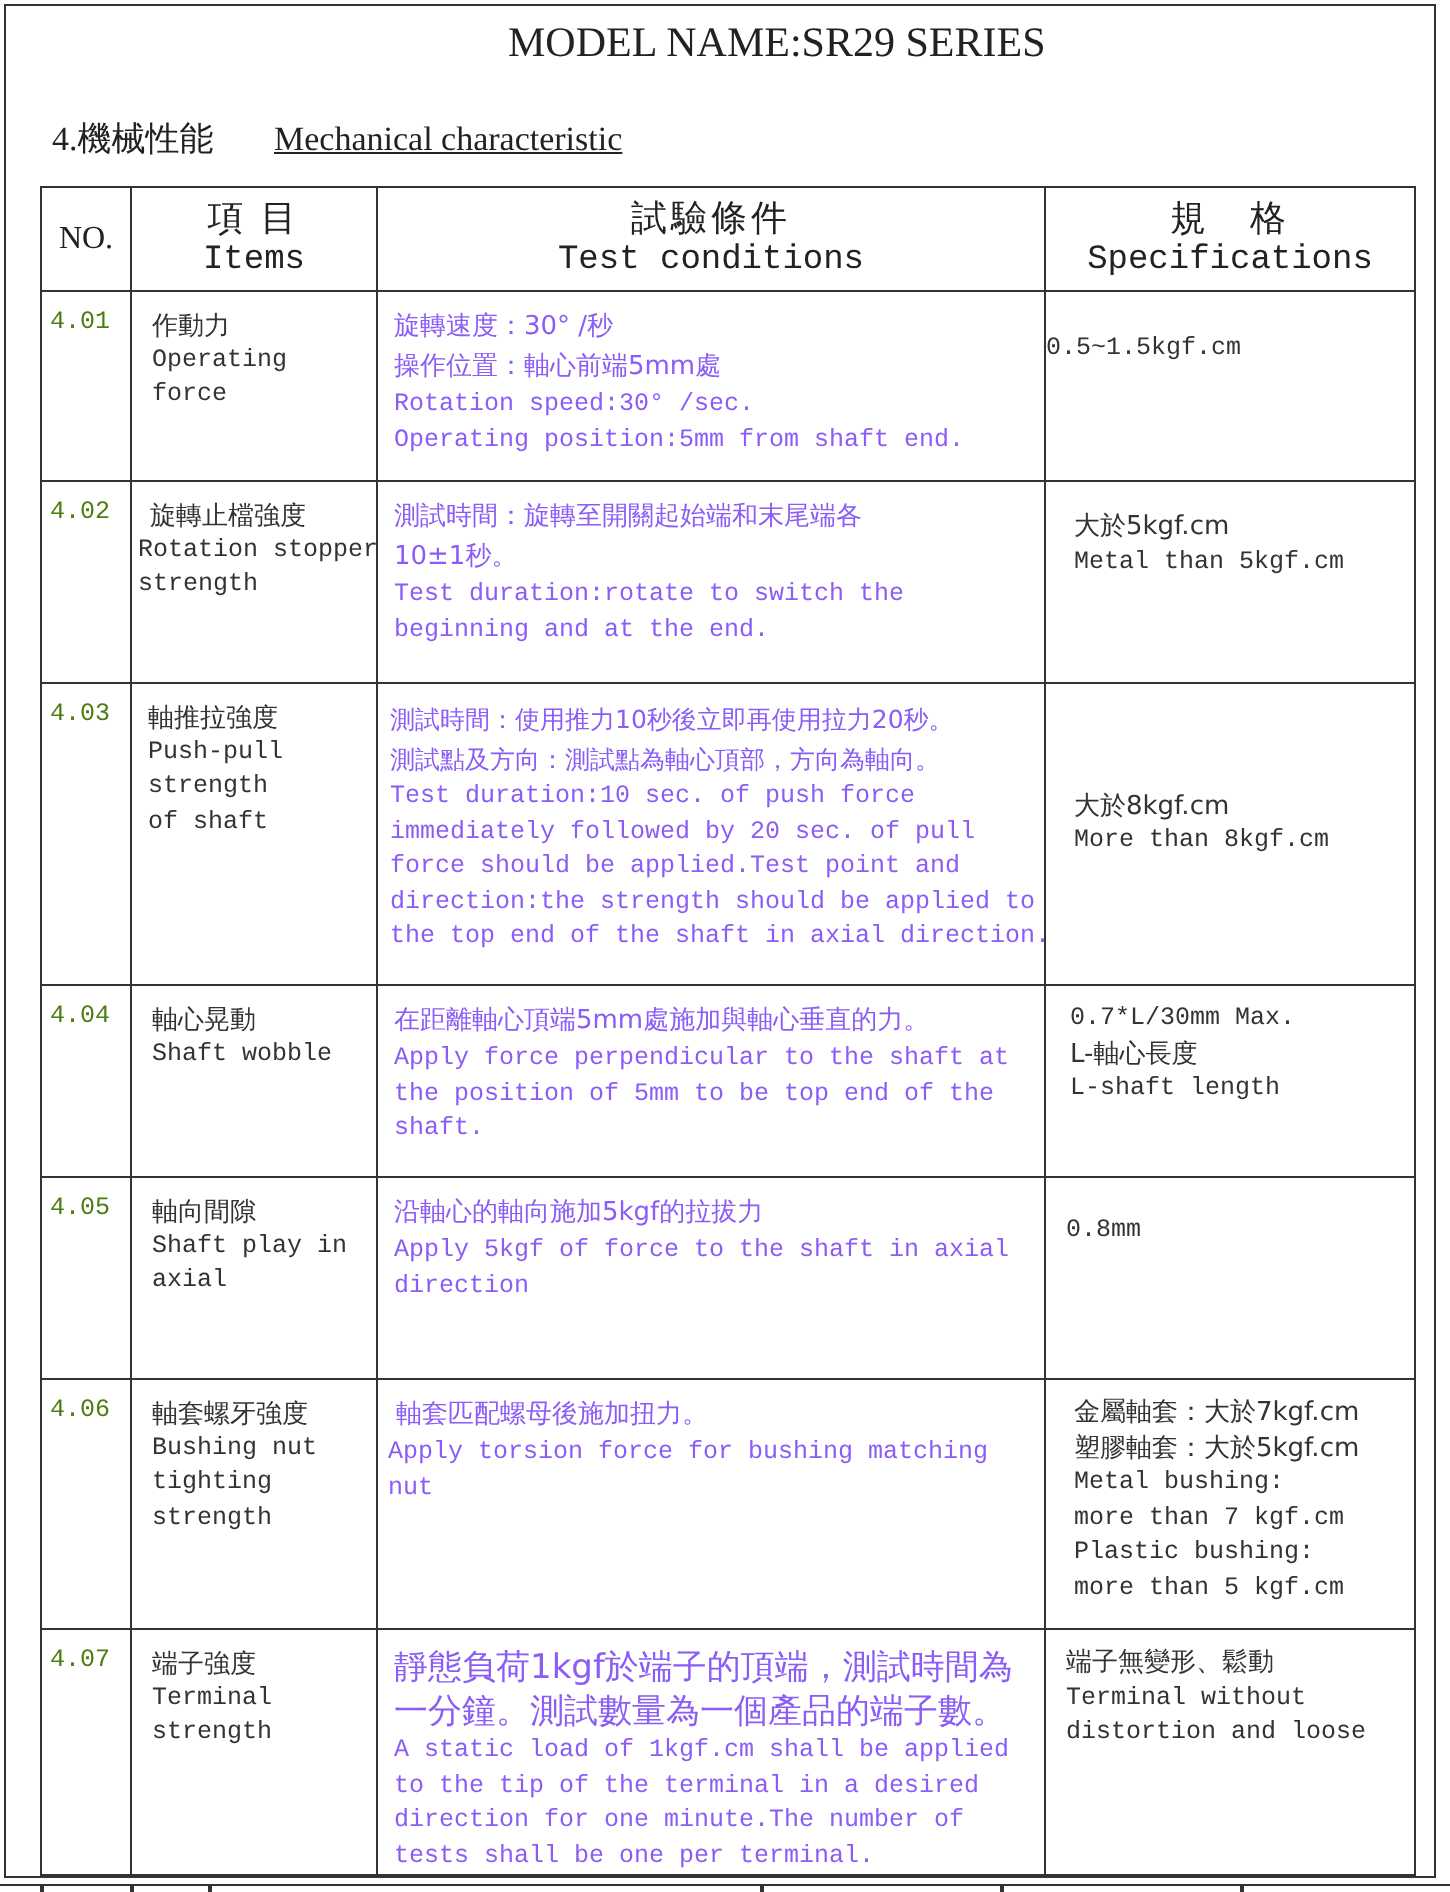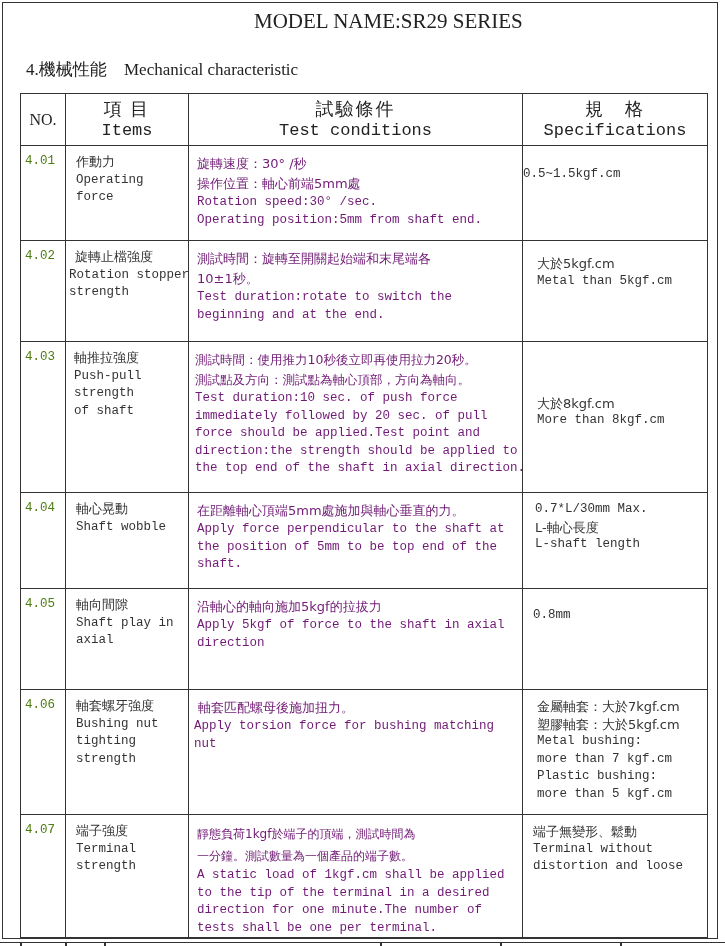--- a/index.html
+++ b/index.html
@@ -45,21 +45,22 @@
     .section-title {
       position: absolute;
       left: 26px;
       top: 58px;
       font-family: "Liberation Serif", "DejaVu Serif", serif;
       font-size: 17px;
       color: #222;
       white-space: nowrap;
     }
     .section-title .sec-en {
-      margin-left: 13px;
+      margin-left: 26px;
+      text-decoration: underline;
     }
     table.spec-table {
       position: absolute;
       left: 20px;
       top: 93px;
       width: 687px;
       border-collapse: collapse;
       table-layout: fixed;
     }
     .spec-table th, .spec-table td {
@@ -83,30 +84,30 @@
       font-size: 12.5px;
       padding: 8px 0 0 4px !important;
       color: #4d7c0f;
     }
     .cell-item {
       font-size: 12.5px;
       padding: 8px 0 0 10px !important;
       line-height: 17.5px;
       color: #333;
     }
-    .cell-item .zh { font-size: 13px; display: block; font-family: Liberation Mono, monospace; }
+    .cell-item .zh { font-size: 13px; display: block; font-family: Liberation Serif, serif; }
     .cell-item .en { display: block; }
     .cell-cond {
       font-size: 12.5px;
       padding: 8px 4px 0 8px !important;
       line-height: 17.5px;
-      color: #701a75;
+      color: #8b5cf6;
     }
     .cell-cond .zh { display: block; font-size: 13px; font-family: "DejaVu Sans", sans-serif; line-height: 20px; }
-    .cell-cond .zh.big { font-size: 12px; line-height: 22px; }
+    .cell-cond .zh.big { font-size: 17px; line-height: 22px; }
     .cell-cond .en { display: block; }
     .cell-spec {
       font-size: 12.5px;
       padding: 14px 4px 0 14px !important;
       line-height: 17.5px;
       color: #333;
     }
     .cell-spec .line { display: block; }
     .cell-spec .zh { font-family: "DejaVu Sans", sans-serif; font-size: 13px; }
     .cell-spec.center { padding-left: 0 !important; padding-top: 20px !important; }

